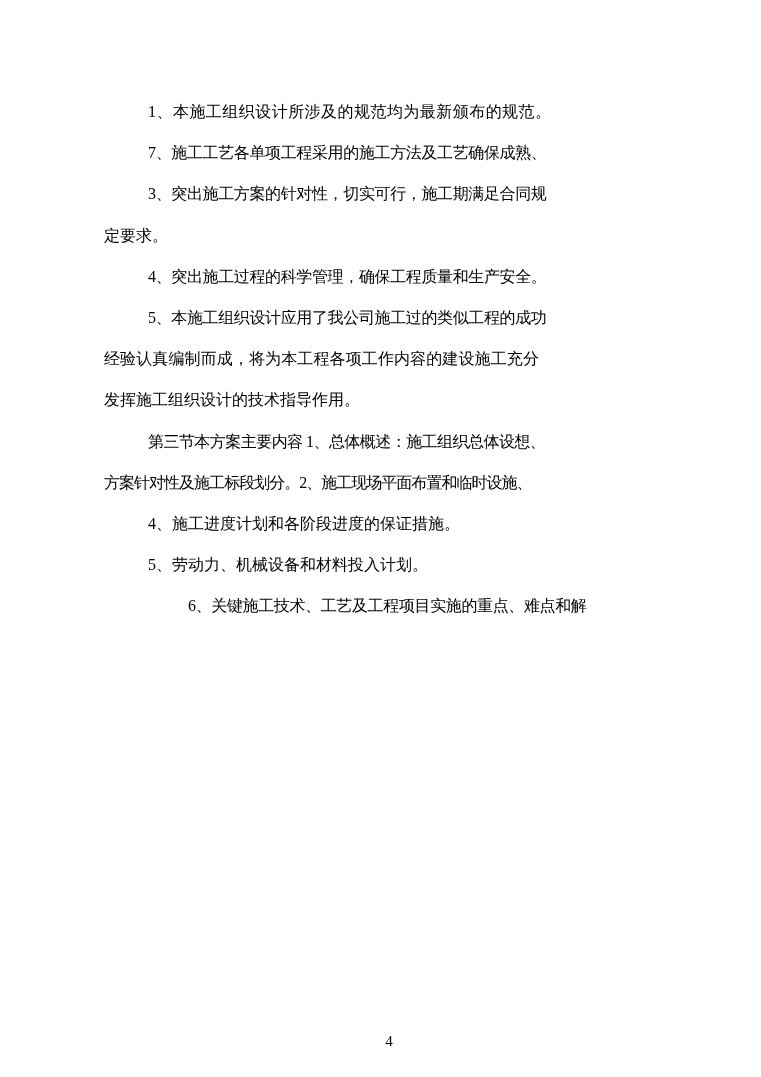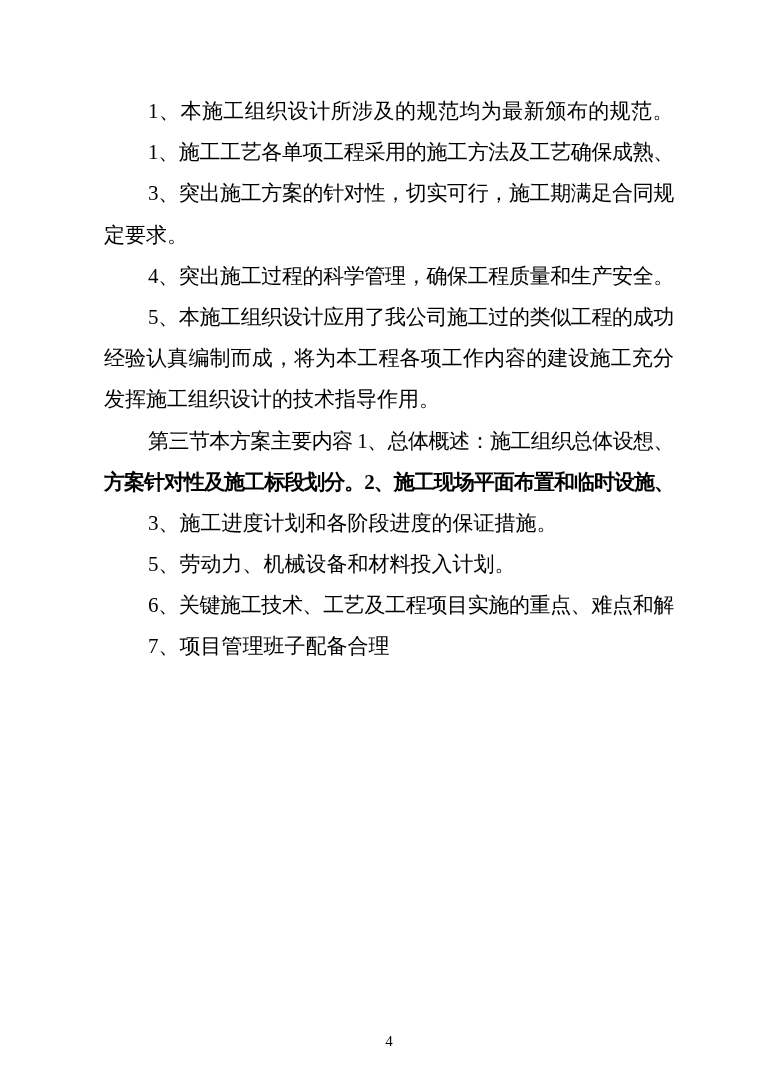--- a/index.html
+++ b/index.html
@@ -17,21 +17,21 @@
   }
   .content {
     position: absolute;
     left: 104px;
     top: 91px;
     width: 570px;
   }
   .line {
     height: 41.2px;
     line-height: 41.2px;
-    font-size: 21px;
+    font-size: 16px;
     white-space: pre;
     color: #000000;
   }
   .line.indent {
     padding-left: 44px;
   }
   .line .t {
     display: inline-block;
     white-space: pre;
   }
@@ -45,28 +45,27 @@
     line-height: 20px;
     color: #000000;
   }
 </style>
 </head>
 <body>
 
 <div class="page">
   <div class="content">
       <div class="line indent"><span class="t" style="letter-spacing: 0.46px;">1、本施工组织设计所涉及的规范均为最新颁布的规范。</span></div>
-      <div class="line indent"><span class="t" style="letter-spacing: -0.365385px;">1、施工工艺各单项工程采用的施工方法及工艺确保成熟、</span></div>
+      <div class="line indent"><span class="t" style="letter-spacing: -0.365385px;">7、施工工艺各单项工程采用的施工方法及工艺确保成熟、</span></div>
       <div class="line indent"><span class="t" style="letter-spacing: -0.365385px;">3、突出施工方案的针对性，切实可行，施工期满足合同规</span></div>
       <div class="line"><span class="t">定要求。</span></div>
       <div class="line indent"><span class="t" style="letter-spacing: -0.365385px;">4、突出施工过程的科学管理，确保工程质量和生产安全。</span></div>
       <div class="line indent"><span class="t" style="letter-spacing: -0.365385px; text-align: center;">5、本施工组织设计应用了我公司施工过的类似工程的成功</span></div>
       <div class="line"><span class="t" style="letter-spacing: 0.111111px;">经验认真编制而成，将为本工程各项工作内容的建设施工充分</span></div>
       <div class="line"><span class="t">发挥施工组织设计的技术指导作用。</span></div>
       <div class="line indent"><span class="t" style="letter-spacing: -0.546296px;">第三节本方案主要内容 1、总体概述：施工组织总体设想、</span></div>
-      <div class="line"><span class="t" style="letter-spacing: -0.982759px; font-weight: bold;">方案针对性及施工标段划分。2、施工现场平面布置和临时设施、</span></div>
-      <div class="line indent"><span class="t">3、施工进度计划和各阶段进度的保证措施。</span></div>
+      <div class="line"><span class="t" style="letter-spacing: -0.982759px;">方案针对性及施工标段划分。2、施工现场平面布置和临时设施、</span></div>
+      <div class="line indent"><span class="t">4、施工进度计划和各阶段进度的保证措施。</span></div>
       <div class="line indent"><span class="t">5、劳动力、机械设备和材料投入计划。</span></div>
-      <div class="line indent"><span class="t" style="letter-spacing: -0.365385px;">6、关键施工技术、工艺及工程项目实施的重点、难点和解</span></div>
-      <div class="line indent"><span class="t">7、项目管理班子配备合理</span></div>
+      <div class="line indent"><span class="t" style="letter-spacing: -0.365385px; margin-left: 40px;">6、关键施工技术、工艺及工程项目实施的重点、难点和解</span></div>
     </div>
   <div class="page-number">4</div>
 </div>
 
 </body></html>

